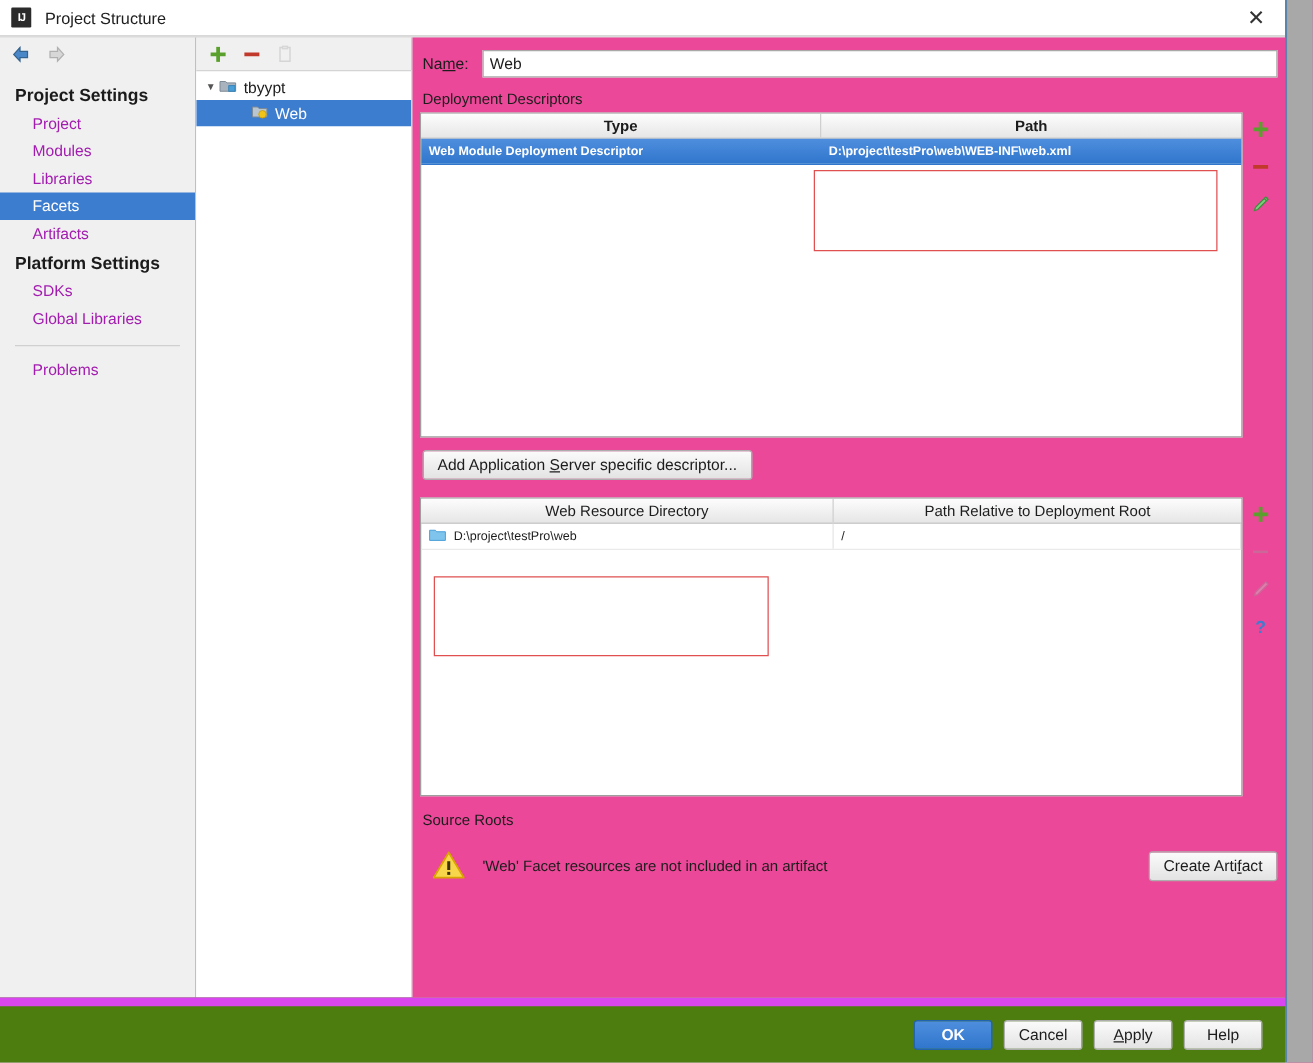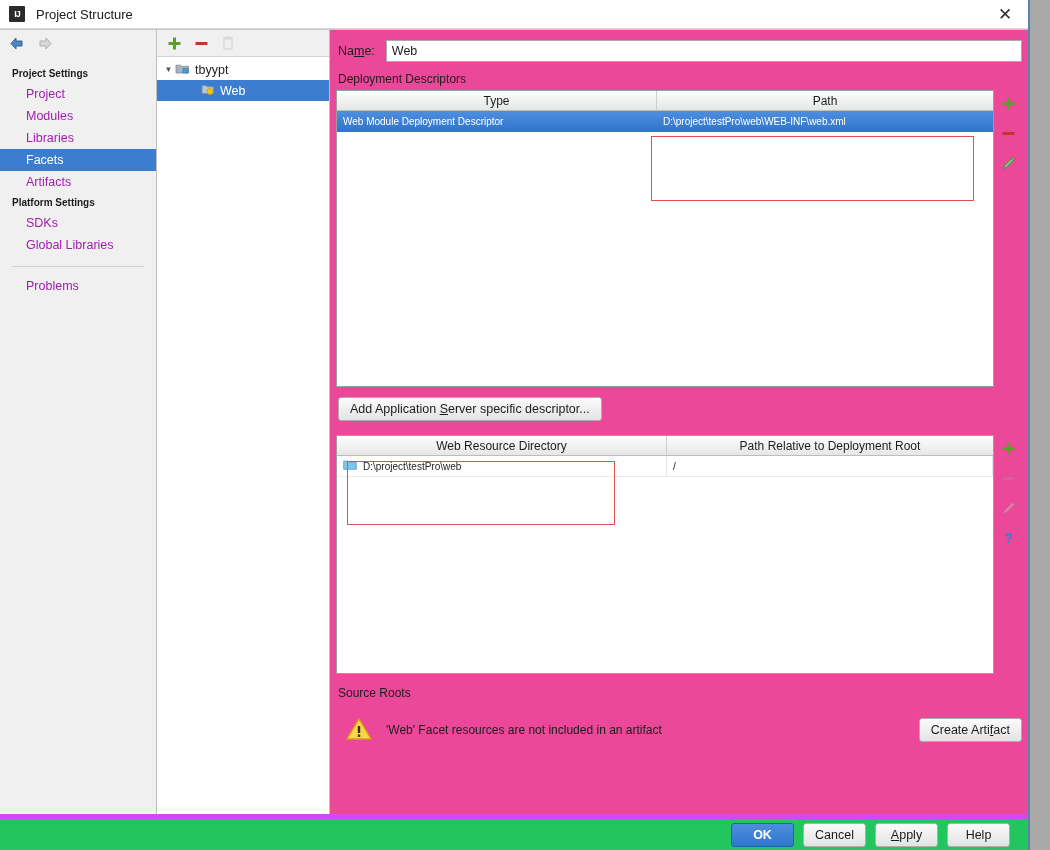--- a/index.html
+++ b/index.html
@@ -79,21 +79,21 @@
     height: 26px;
     display: flex;
     align-items: center;
     padding-left: 8px;
     gap: 12px;
   }
   .navarrow { cursor: pointer; line-height: 0; }
   #sidebar-list { padding-top: 8px; }
   .side-group {
     font-weight: bold;
-    font-size: 10px;
+    font-size: 14px;
     padding: 4px 16px 4px 12px;
     color: #1b1b1b;
   }
   .side-item {
     padding: 4px 0 4px 26px;
     font-size: 12.5px;
     color: #a21caf;
     cursor: pointer;
   }
   .side-item.selected {
@@ -304,24 +304,24 @@
     display: flex;
     align-items: center;
     height: 52px;
     padding-left: 10px;
     gap: 14px;
   }
   #warn-text { font-size: 12px; flex: 1 1 auto; }
 
   
   #footer {
-    height: 36px;
-    flex: 0 0 auto;
-    background: #22c55e;
-    border-top: 5px solid #d946ef;
+    height: 52px;
+    flex: 0 0 auto;
+    background: #4d7c0f;
+    border-top: 7px solid #d946ef;
     display: flex;
     align-items: center;
     justify-content: flex-end;
     padding-right: 18px;
     gap: 9px;
   }
   #footer .btn { min-width: 63px; text-align: center; }
   .mn { text-decoration: underline; }
 
   
@@ -420,21 +420,21 @@
     </div>
 
     <div id="main">
 
       <div id="name-row">
         <span id="name-label">Na<span class="mn">m</span>e:</span>
         <input id="name-input" type="text" value="Web" style="">
       </div>
 
       <div class="group-label">Deployment Descriptors</div>
-      <div class="table-wrap" style="height:297px;">
+      <div class="table-wrap" style="height:260px;font-weight:bold;">
         <div class="tbl">
           <div class="thead">
             <div class="th" style="width:320px;">Type</div>
             <div class="th" style="flex:1 1 auto;">Path</div>
           </div>
           <div class="tbody">
             <div class="trow selected">
               <div class="td" style="width:320px;">Web Module Deployment Descriptor</div>
               <div class="td" style="flex:1 1 auto;">D:\project\testPro\web\WEB-INF\web.xml</div>
             </div>

